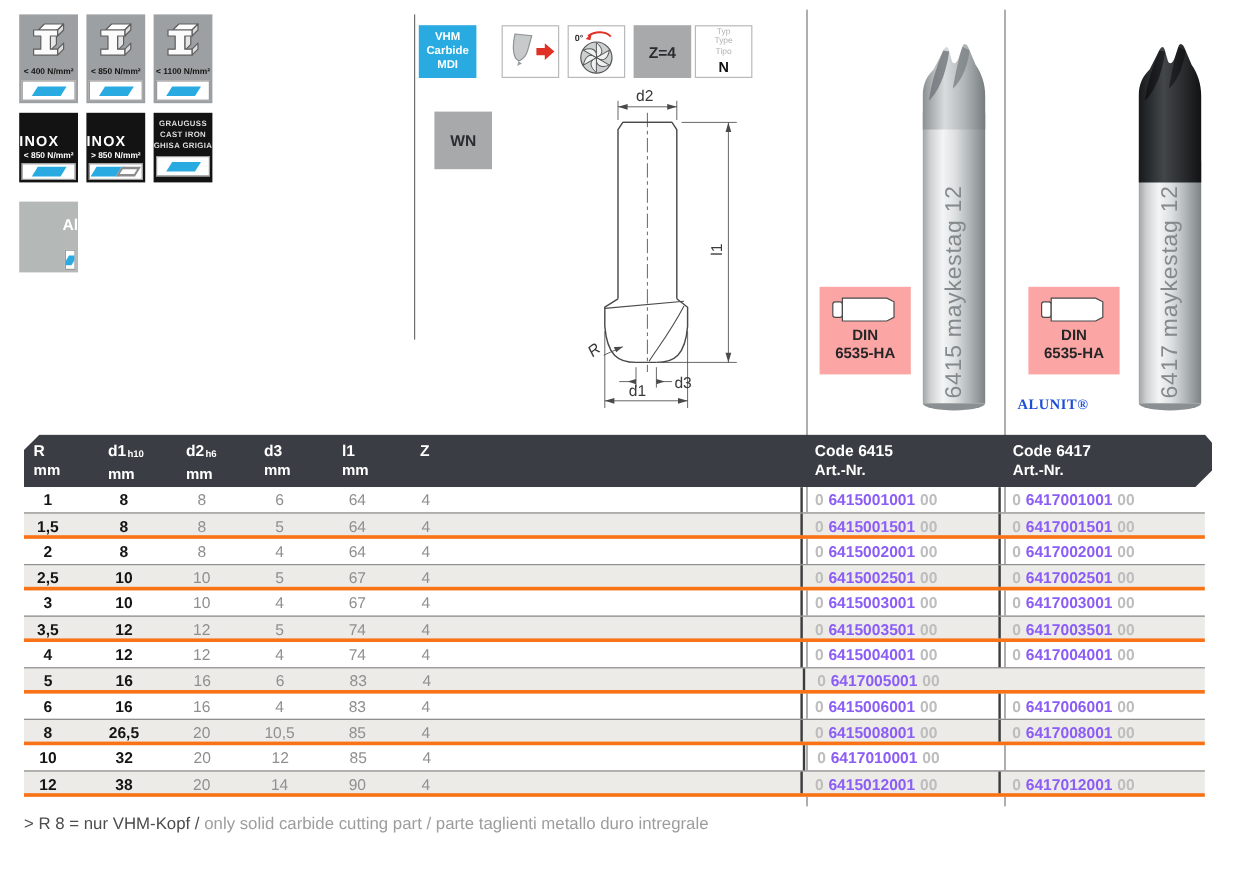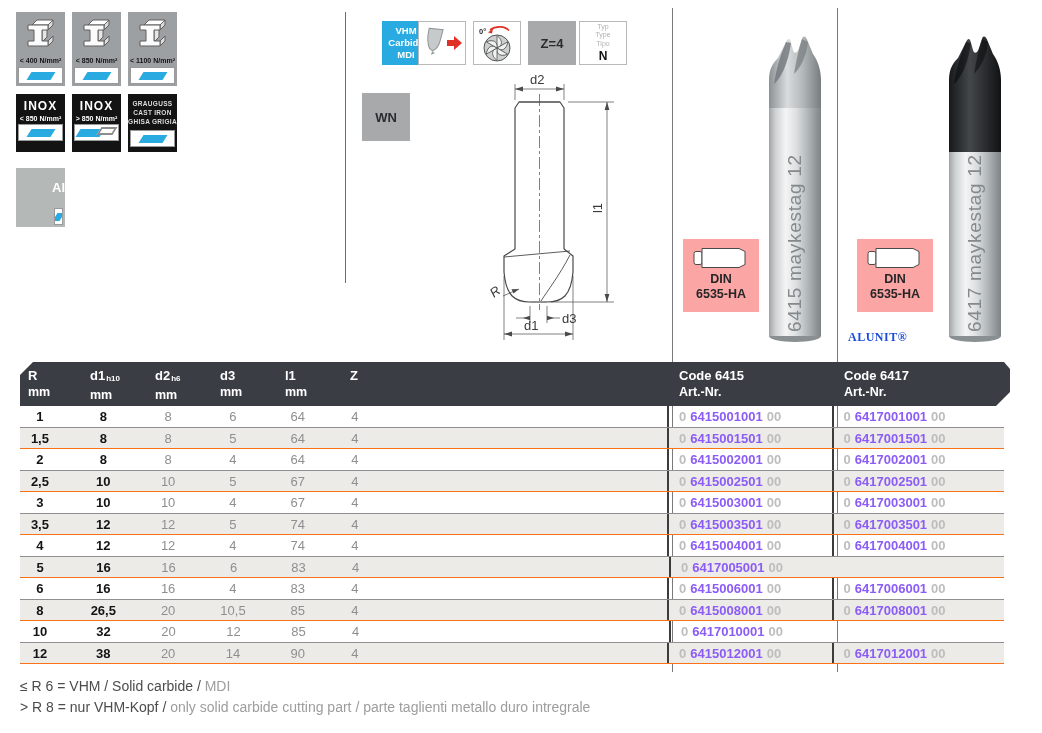--- a/index.html
+++ b/index.html
@@ -12,21 +12,21 @@
 
   
   .matbox{position:absolute;width:49px;display:flex;flex-direction:column;box-sizing:border-box;}
   .mat-steel{height:74px;background:#9da0a2;}
   .mat-steel .art{flex:1;display:flex;align-items:center;justify-content:center;}
   .mat-label{font-size:7px;font-weight:bold;color:#141414;text-align:center;line-height:9px;}
   .strip{height:15px;margin:2px;background:#fff;border:1px solid #9a9a9a;position:relative;display:flex;align-items:center;justify-content:center;overflow:hidden;}
   .pg{width:24px;height:8px;background:#29abe2;transform:skewX(-32deg);}
   .pg-outline{position:absolute;width:16px;height:8px;background:#fff;border:2px solid #8c8c8c;transform:skewX(-32deg);left:24px;top:2px;box-sizing:border-box;}
   .mat-dark{height:58px;background:#131313;}
-  .inox-title{font-size:12px;font-weight:bold;color:#fff;text-align:center;margin-top:5px;letter-spacing:1px;}
+  .inox-title{font-size:12px;font-weight:bold;color:#fff;text-align:left;margin-top:17px;letter-spacing:1px;}
   .inox-sub{font-size:7px;font-weight:bold;color:#fff;text-align:center;margin-top:2px;}
   .ci-line{font-size:6.5px;font-weight:bold;color:#dcdcdc;text-align:center;line-height:9px;letter-spacing:.3px;}
   .ci-wrap{margin-top:5px;}
   .mat-al{height:59px;background:#b4b8b7;padding-left:36px;}
   .al-label{flex:1;display:flex;align-items:center;justify-content:center;font-size:13px;font-weight:bold;color:#fff;}
 
   
   .spec{position:absolute;width:48px;height:44px;box-sizing:border-box;display:flex;flex-direction:column;align-items:center;justify-content:center;}
   .spec-blue{background:#29abe2;}
   .spec-blue div{color:#fff;font-weight:bold;font-size:9.5px;line-height:12px;text-align:center;}
@@ -46,21 +46,21 @@
 
   
   .thead{position:absolute;left:20px;top:362px;width:990px;height:44px;background:#3a3e44;display:flex;box-sizing:border-box;
     clip-path:polygon(13px 0, calc(100% - 6px) 0, 100% 7px, 100% calc(100% - 14px), calc(100% - 14px) 100%, 0 100%, 0 13px);}
   .hcell{color:#fff;font-weight:bold;font-size:13px;padding:6px 0 0 8px;box-sizing:border-box;line-height:16px;}
   .hsub{font-size:8px;font-weight:bold;vertical-align:-1px;margin-left:1px;}
   .hunit{font-size:12.5px;}
   .w-r{width:62px;}.w-n{width:65px;}.w-z{width:327px;}.w-c1{width:165px;}.w-c2{width:173px;}
   .tbody{position:absolute;left:20px;top:406px;width:984px;}
   .trow{display:flex;height:22px;line-height:21px;border-bottom:1px solid #a3a3a3;box-sizing:border-box;}
-  .trow.alt{background:#ecebe8;border-top:1px solid #8f8f8f;border-bottom:1px solid #f97316;margin-top:-1px;}
+  .trow.alt{background:#ecebe8;border-top:1px solid #8f8f8f;border-bottom:3px solid #f97316;margin-top:-1px;}
   .cell{font-size:13px;box-sizing:border-box;}
   .cell.num{text-align:center;padding-right:22px;color:#8f8f8f;}
   .cell.bold{color:#141414;font-weight:bold;}
   .cell.zc{text-align:left;padding-left:10px;color:#8f8f8f;}
   .cell.codec{padding-left:10px;font-weight:bold;border-left:2px solid #3c3c3c;}
   .code-pre,.code-suf{color:#bdbdbd;}
   .code-main{color:#8b5cf6;margin:0 4px;}
 
   
   .notes{position:absolute;left:20px;top:676px;font-size:14px;line-height:21px;}
@@ -150,21 +150,21 @@
 
 <div class="matbox mat-al" style="left:16px;top:168px;">
   <div class="al-label">Al</div>
   <div class="strip">
       <div class="pg"></div>
     </div>
 </div>
 
 <div class="vsep" style="left:345px;top:12px;height:271px;"></div>
 
-<div class="spec spec-blue" style="left:382px;top:21px;">
+<div class="spec spec-blue" style="left:349px;top:21px;">
   <div>VHM</div>
   <div>Carbide</div>
   <div>MDI</div>
 </div>
 
 <div class="spec spec-white" style="left:418px;top:21px;">
   <svg width="44" height="38" viewBox="0 0 44 38">
     <path d="M8,5 L22,5 L20,17 C19.3,22 17,25 13.5,27 L10.5,25 C8,21 7,13 8,5 Z" fill="#c6cacb" stroke="#8f9395" stroke-width="1" transform="rotate(6 15 16)"></path>
     <path d="M12,27 L15,29 L11,31 Z" fill="#9aa0a2"></path>
     <path d="M27,16 h7 v-4 l8,7 -8,7 v-4 h-7 Z" fill="#e03127"></path>
@@ -471,15 +471,14 @@
       <div class="cell num w-n">20</div>
       <div class="cell num w-n">14</div>
       <div class="cell num w-n">90</div>
       <div class="cell zc w-z">4</div>
       <div class="cell codec w-c1"><span class="code-pre">0</span><span class="code-main">6415012001</span><span class="code-suf">00</span></div>
       <div class="cell codec w-c2"><span class="code-pre">0</span><span class="code-main">6417012001</span><span class="code-suf">00</span></div>
     </div>
   </div>
 
 <div class="notes" id="notes">
-    <div><span class="sh-dark">≤ R 6 = VHM / Solid carbide / </span><span class="sh-light">MDI</span></div>
     <div><span class="sh-dark">&gt; R 8 = nur VHM-Kopf / </span><span class="sh-light">only solid carbide cutting part / parte taglienti metallo duro intregrale</span></div>
   </div>
 
 </body></html>

